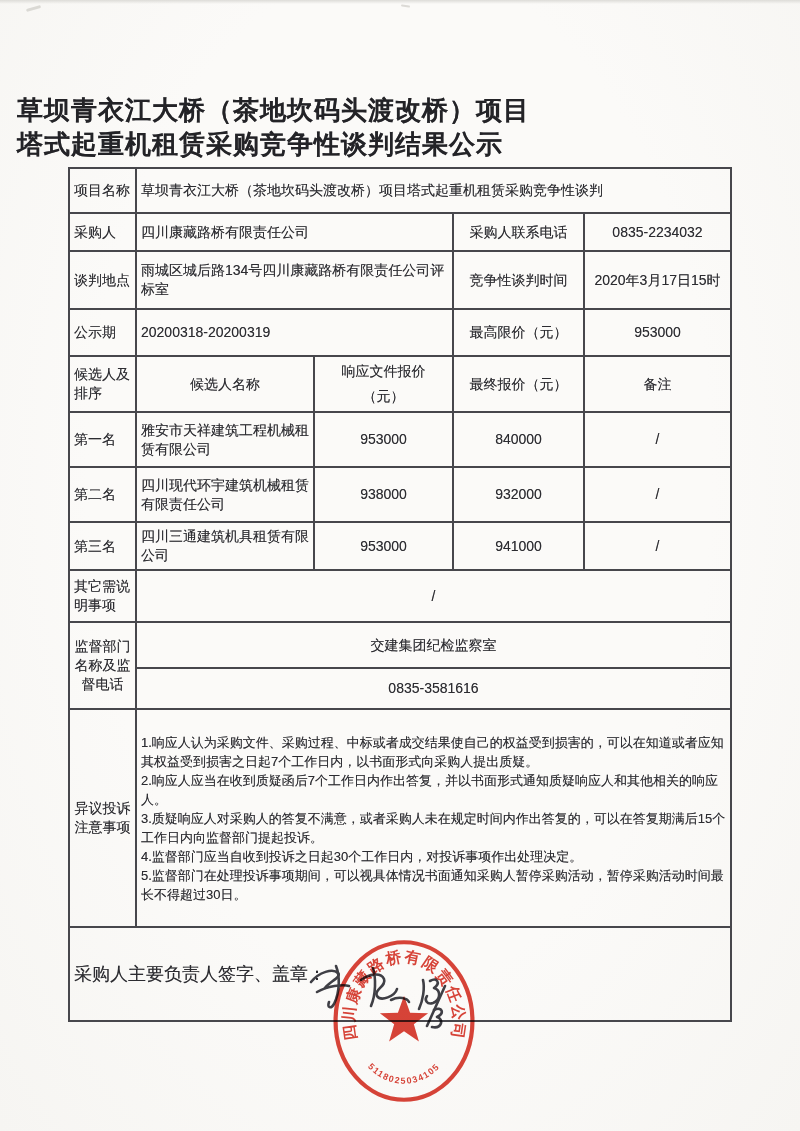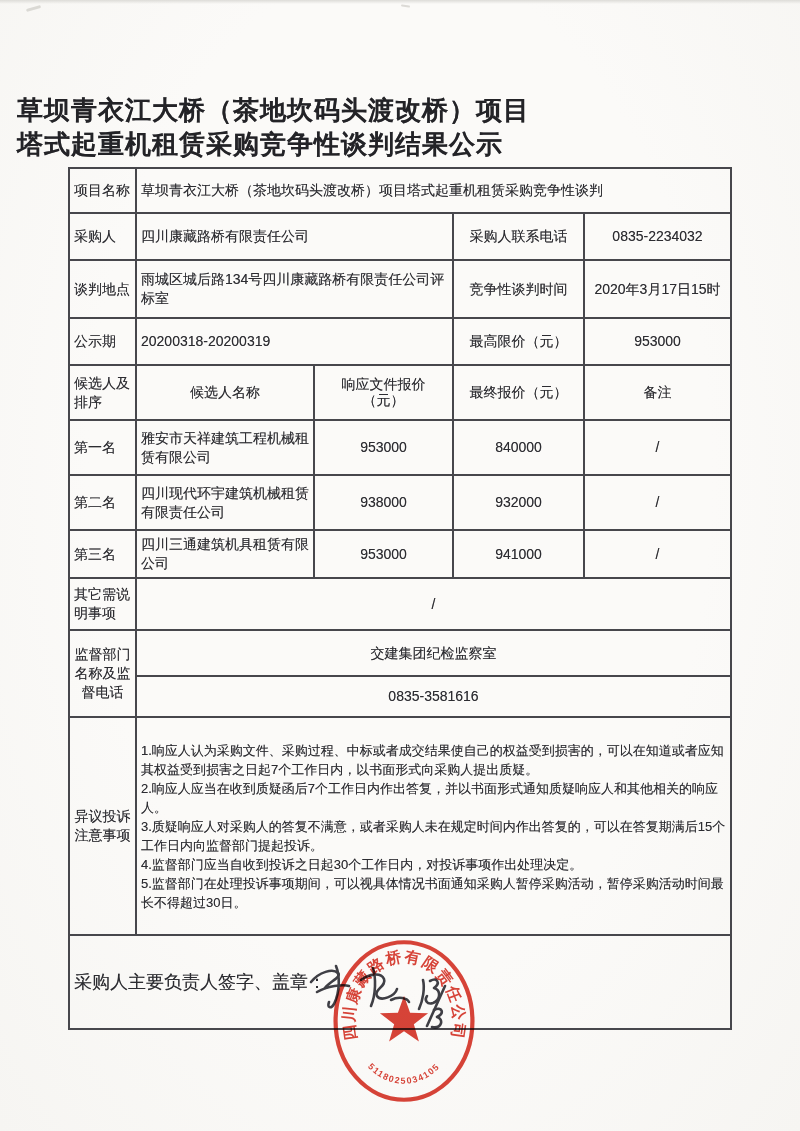--- a/index.html
+++ b/index.html
@@ -38,21 +38,21 @@
   }
   .grid td{
     border:2px solid #47474c;
     padding:2px 4px;vertical-align:middle;line-height:19px;
     word-break:break-all;
   }
   .lab{text-align:left;padding-left:4px;padding-right:2px;}
   .ctr{text-align:center;}
   .al{text-align:left;padding-left:7px;}
   .ac{text-align:center;}
-  .narrow{display:inline-block;width:90px;line-height:16px;}
+  .narrow{display:inline-block;width:90px;line-height:25px;}
   .objection{padding:10px 10px;font-size:13px;line-height:21.5px;text-align:left;}
   .objection .oitem{margin:0;}
   .signrow{padding-left:8px;font-size:18px;}
 
   .seal{
     position:absolute;left:329px;top:936px;
     mix-blend-mode:multiply;opacity:.93;
   }
   .sig{
     position:absolute;left:303px;top:946px;
@@ -78,21 +78,21 @@
         <col style="width:178px">
         <col style="width:139px">
       <col style="width:131px">
         <col style="width:147px">
     </colgroup>
     <tbody>
       <tr style="height:45px">
         <td class="lab">项目名称</td>
         <td class="al" colspan="4">草坝青衣江大桥（茶地坎码头渡改桥）项目塔式起重机租赁采购竞争性谈判</td>
       </tr>
-      <tr style="height:47px">
+      <tr style="height:38px">
         <td class="lab">采购人</td>
         <td class="al" colspan="2">四川康藏路桥有限责任公司</td>
         <td class="ac">采购人联系电话</td>
         <td class="ac">0835-2234032</td>
       </tr>
       <tr style="height:58px">
         <td class="lab">谈判地点</td>
         <td class="al" colspan="2">雨城区城后路134号四川康藏路桥有限责任公司评标室</td>
         <td class="ac">竞争性谈判时间</td>
         <td class="ac">2020年3月17日15时</td>

